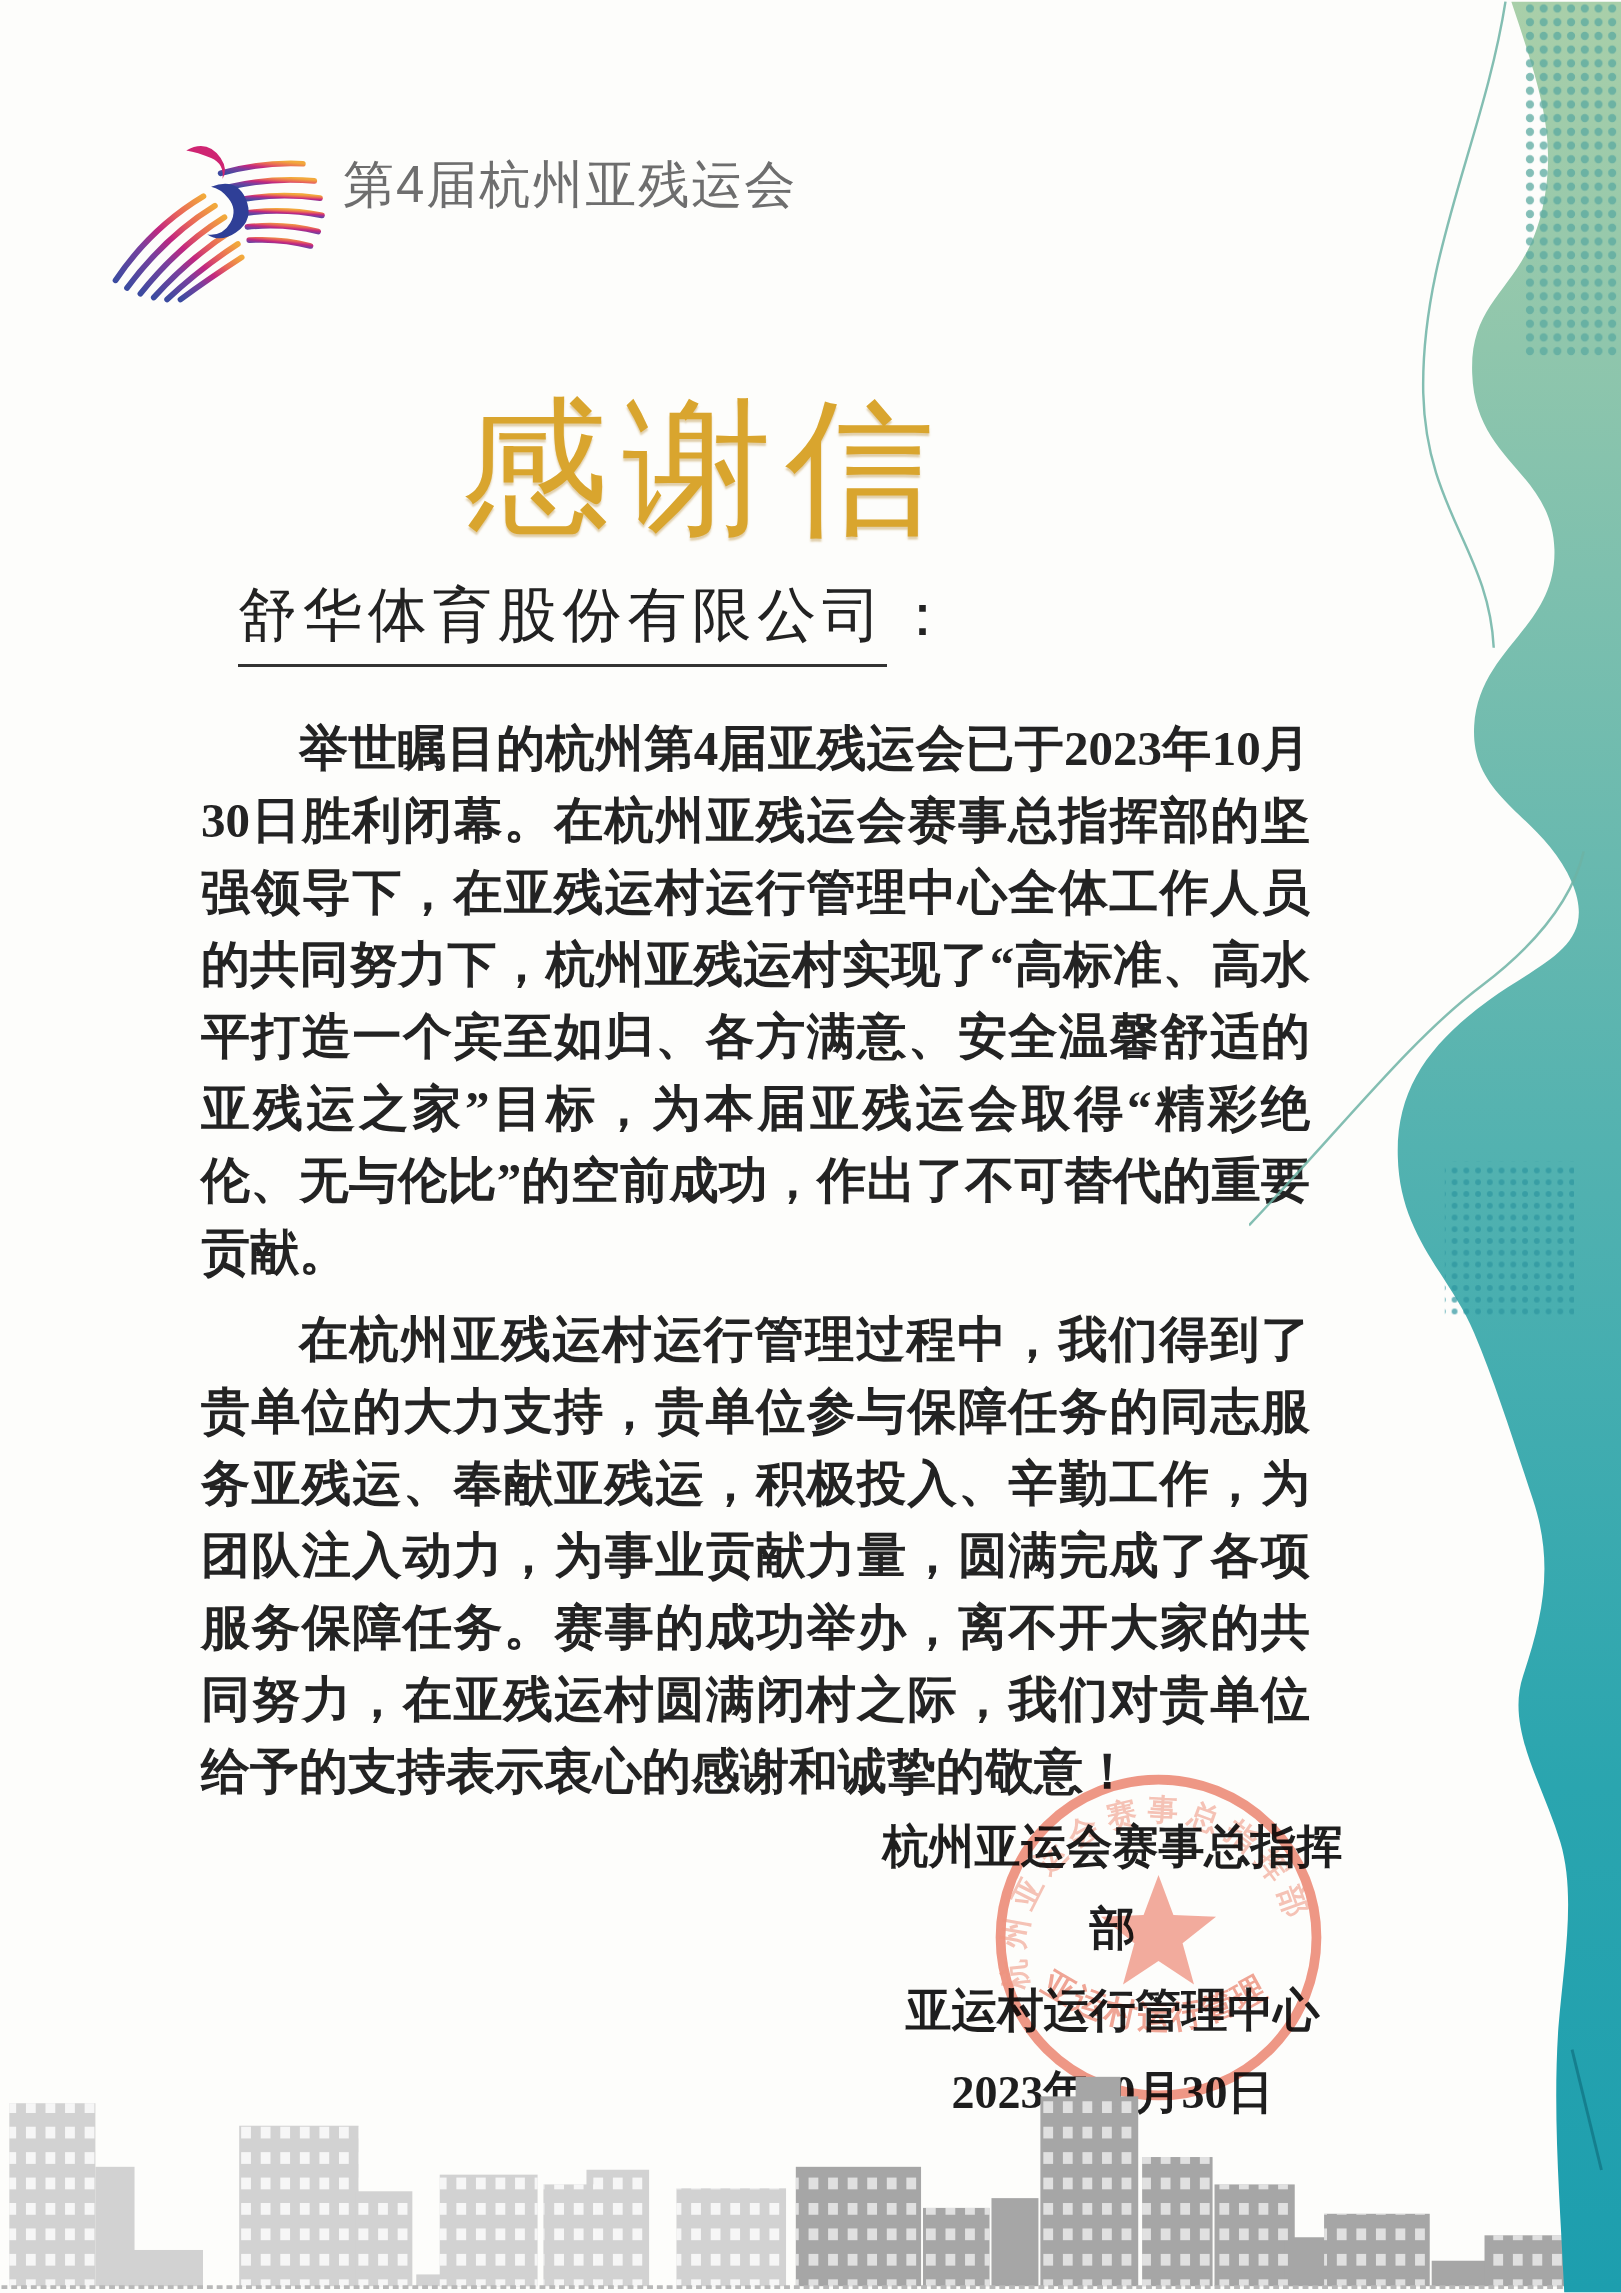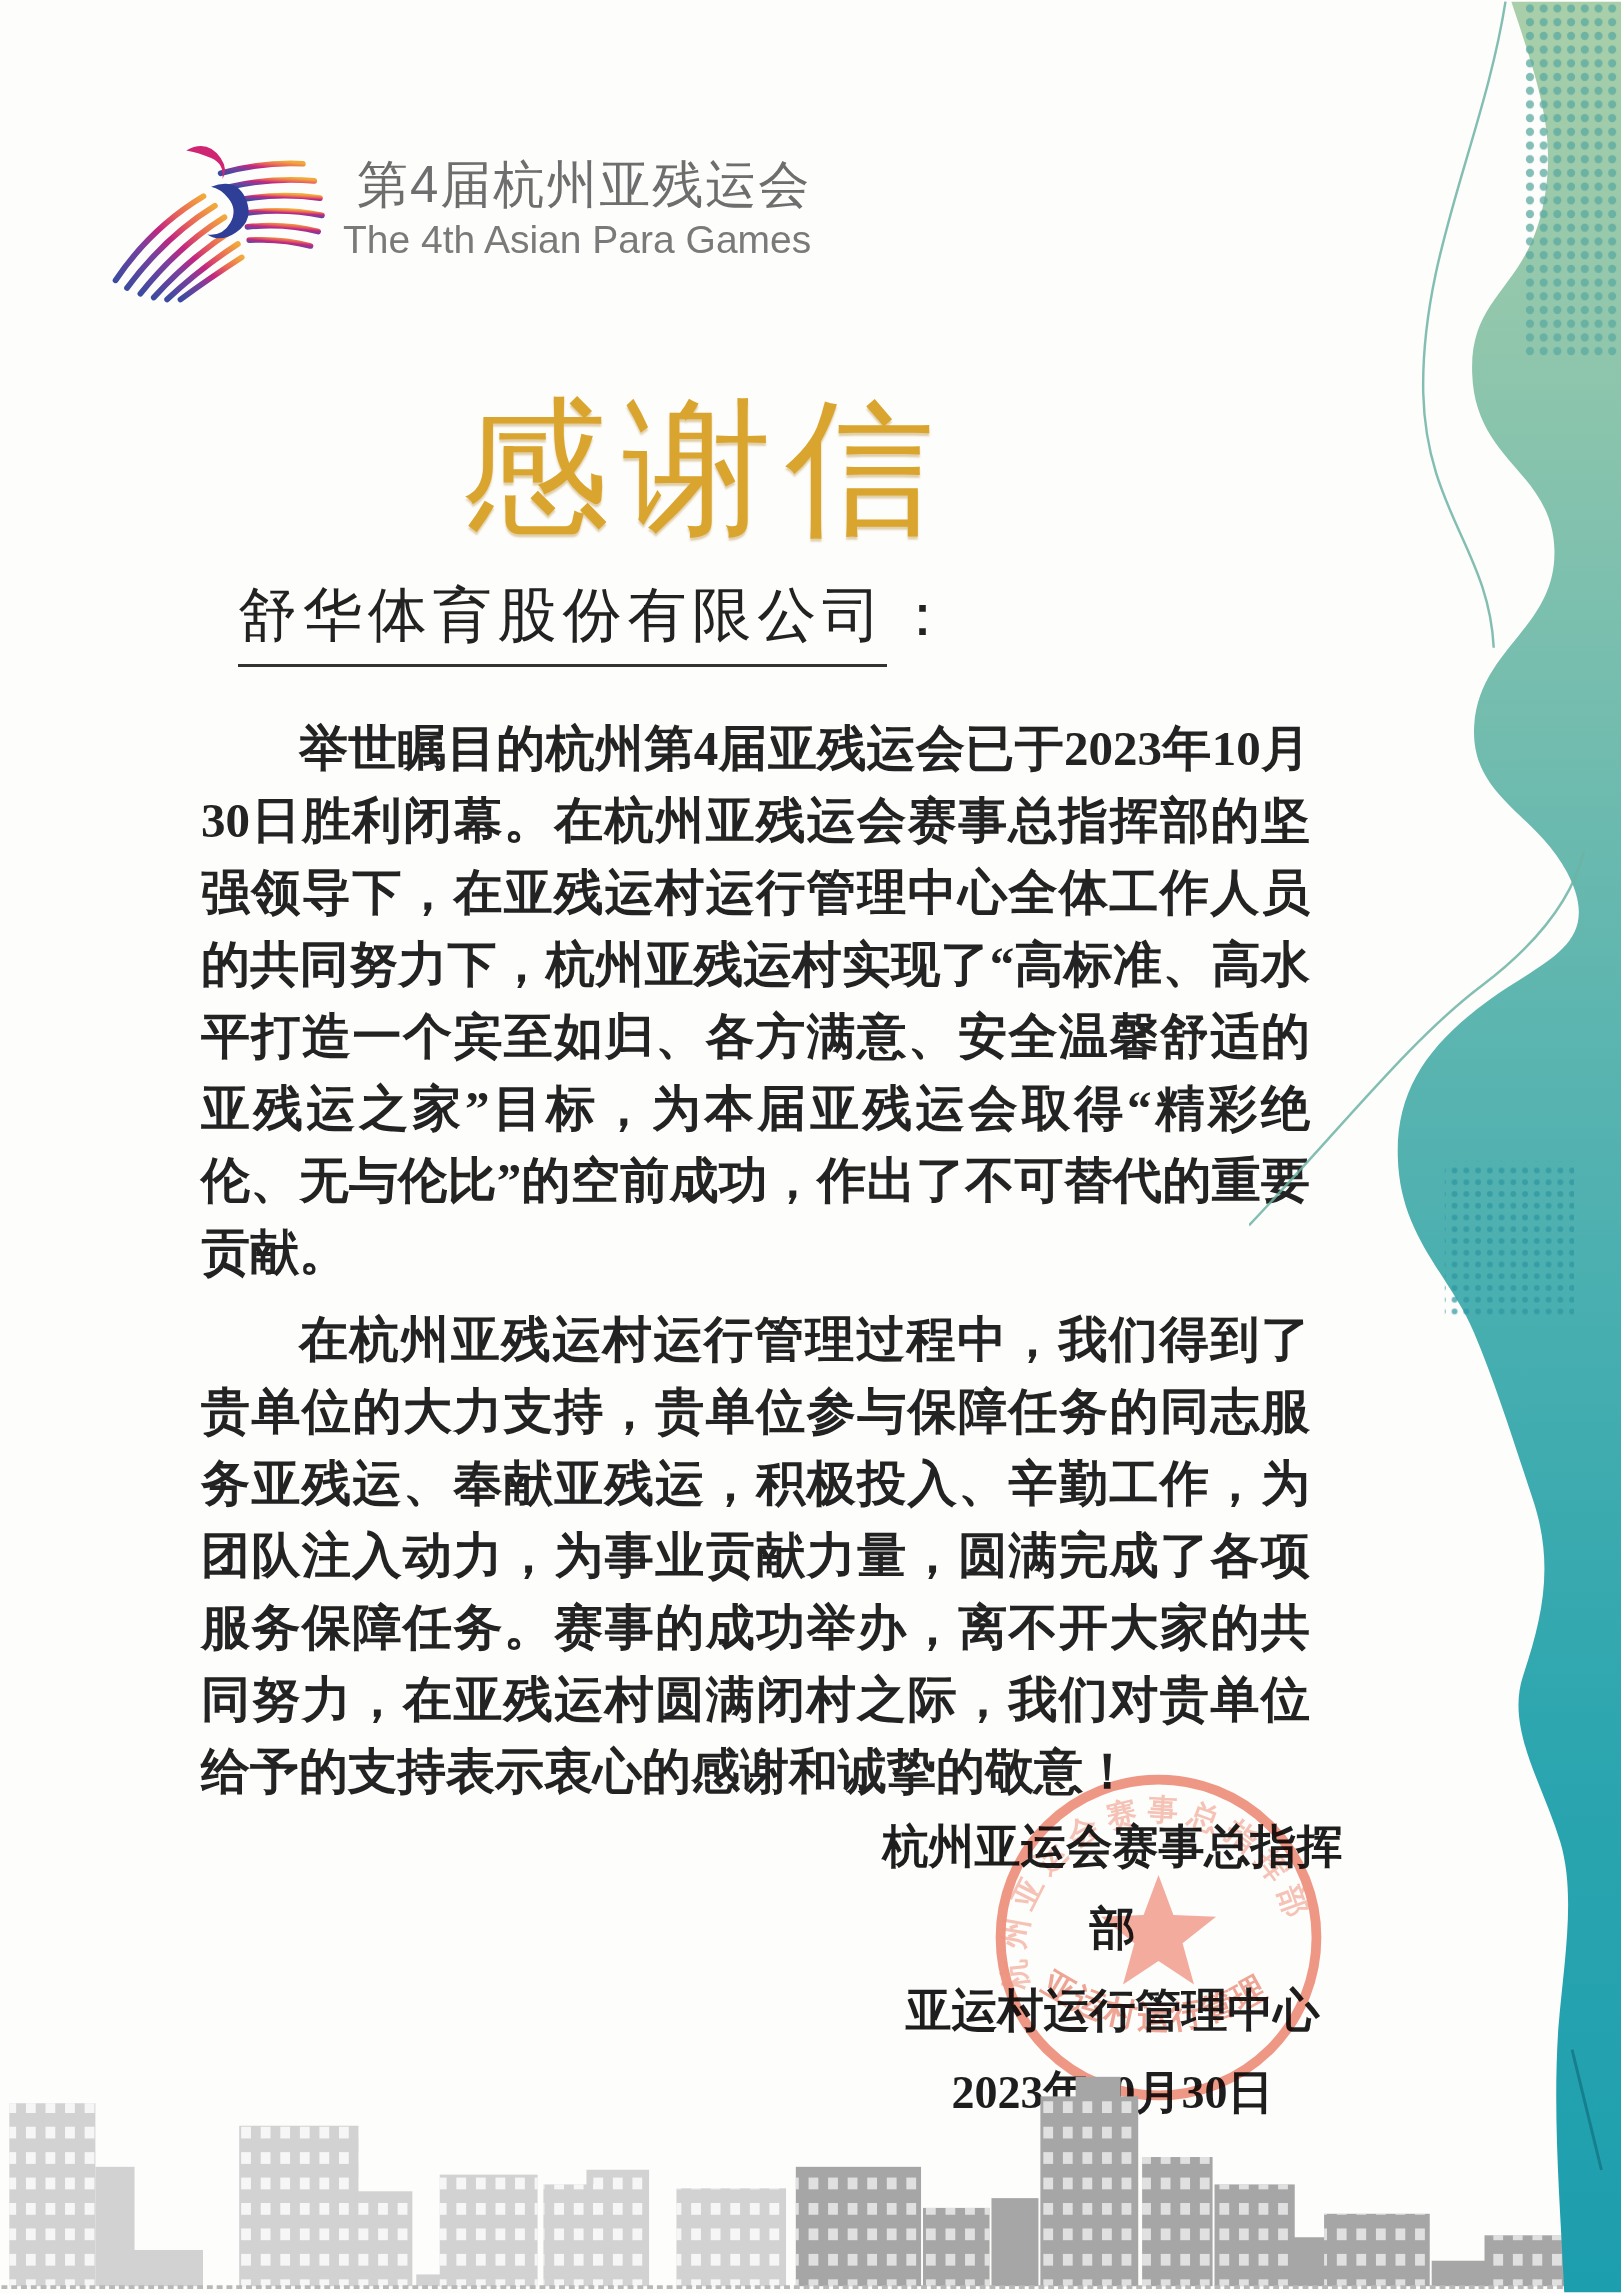--- a/index.html
+++ b/index.html
@@ -2,21 +2,21 @@
 <html><head>
 <meta charset="utf-8">
 <style>
   html,body{margin:0;padding:0;}
   body{
     width:1621px;height:2294px;position:relative;overflow:hidden;
     background:#fdfdfb;
     font-family:"Liberation Serif","DejaVu Serif",serif;
   }
   
-  .logo-wrap{position:absolute;left:98px;top:137px;width:745px;height:167px;text-align:right;}
+  .logo-wrap{position:absolute;left:98px;top:137px;width:745px;height:167px;}
   .emblem{position:absolute;left:0;top:0;width:230px;height:172px;}
   .logo-text{position:absolute;left:245px;top:17.6px;font-family:"Liberation Sans","DejaVu Sans",sans-serif;}
   .logo-zh{font-size:51px;color:#6e6e6e;letter-spacing:2px;line-height:59px;}
   .logo-en{font-size:39px;color:#7a7a7a;line-height:51px;}
   
   .letter-title{
     position:absolute;left:0;top:370px;width:1408px;text-align:center;
     font-size:149px;font-weight:normal;letter-spacing:13.7px;
     color:#d9a52e;
     text-shadow:0 2.9px 2px rgba(173,120,20,.35);
@@ -70,21 +70,20 @@
       <path d="M146,66 Q188,58 232,64"></path>
       <path d="M152,80 Q192,74 234,82"></path>
       <path d="M156,94 Q196,90 230,99"></path>
       <path d="M158,108 Q192,106 222,114"></path>
     </g>
     <path d="M92,14 q22,-12 36,8 q8,12 2,22 q2,-16 -12,-22 q-14,-6 -26,-8 Z" fill="#cf2572"></path>
     <path d="M118,52 q26,-10 36,12 q10,22 -10,36 q-16,11 -30,2 q16,2 24,-12 q8,-14 -2,-26 q-8,-10 -18,-12 Z" fill="#2f3f97"></path>
   </svg>
   <div class="logo-text">
     <div class="logo-zh">第4届杭州亚残运会</div>
-    <div class="logo-en">The 4th Asian Para Games</div>
   </div>
 </div>
 
 <div class="letter-title">感谢信</div>
 
 <div class="addressee-row">
   <span class="addressee-name">舒华体育股份有限公司</span><span class="addressee-colon">：</span>
 </div>
 
 <div class="letter-body">

